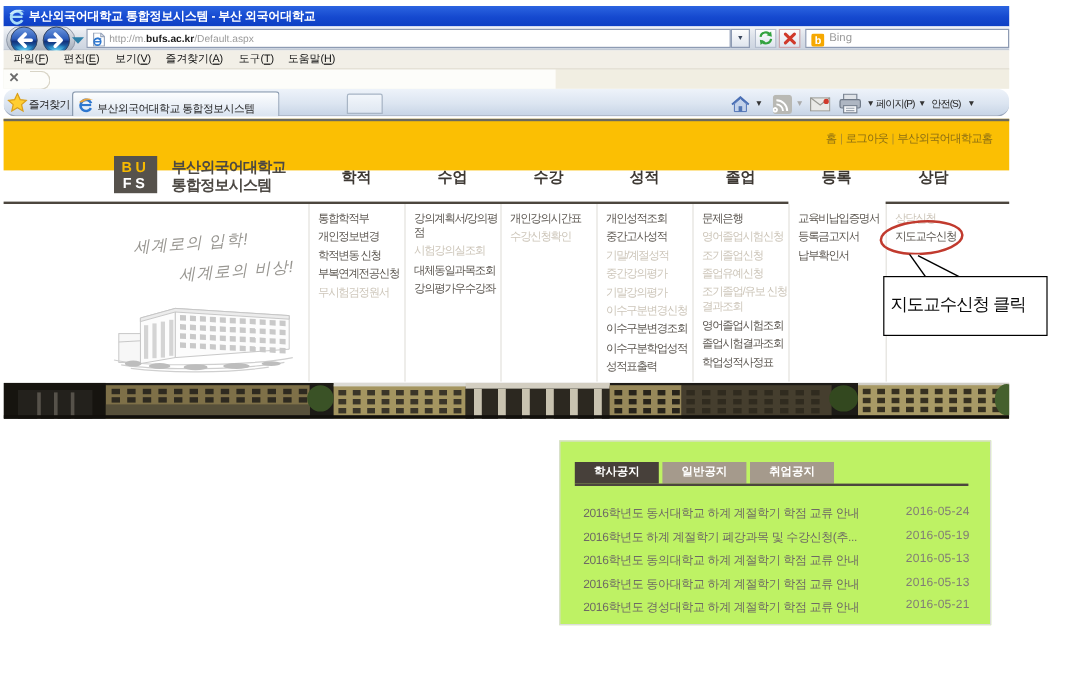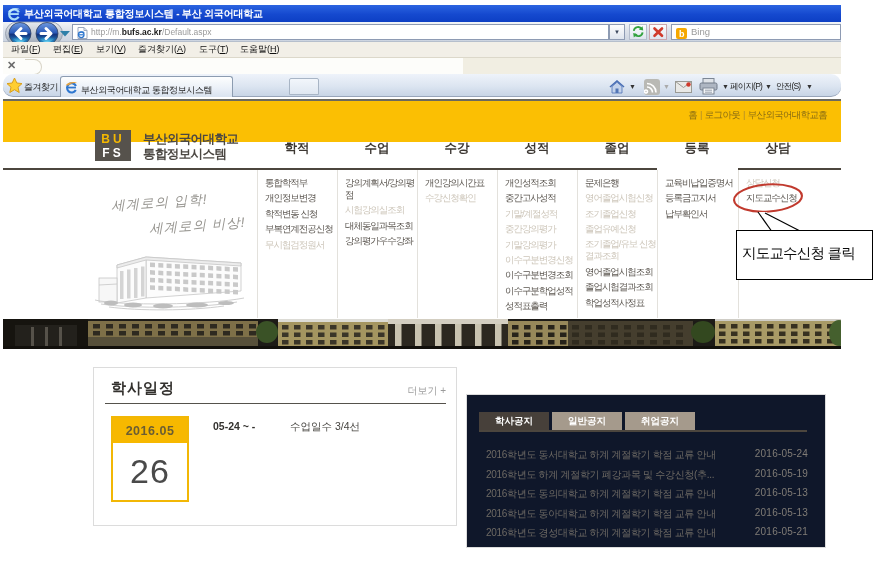--- a/index.html
+++ b/index.html
@@ -67,21 +67,21 @@
   
   #schedbox{left:90px;top:268px;width:362px;height:157px;border:1px solid #dcdcdc;background:#fff;}
   #sched-title{left:17px;top:11px;font-size:15px;font-weight:bold;color:#33312e;letter-spacing:1px;}
   #sched-more{position:absolute;right:10px;top:16px;font-size:10px;color:#9a9a9a;}
   #sched-rule{left:11px;top:35px;width:341px;height:1px;background:#55524c;}
   #cal{left:17px;top:48px;width:78px;height:86px;border:2px solid #f2b705;box-sizing:border-box;background:#fff;}
   #cal-head{height:25px;background:#f7b800;color:#6a5d33;font-size:12.5px;font-weight:bold;text-align:center;line-height:26px;letter-spacing:0.5px;}
   #cal-day{text-align:center;font-size:34px;color:#4a4a4a;line-height:57px;letter-spacing:1px;}
   #sched-date{left:119px;top:52px;font-size:10.5px;font-weight:bold;color:#33312e;}
   #sched-event{left:196px;top:52px;font-size:10.5px;color:#44423e;}
-  #noticebox{left:463px;top:268px;width:358px;height:152px;border:1px solid #dcdcdc;background:#0f172a;margin-top:27px;}
+  #noticebox{left:463px;top:268px;width:358px;height:152px;border:1px solid #dcdcdc;background:#bef264;}
   #ntabs{left:12px;top:17px;height:18px;}
   .ntab{float:left;margin-right:3px;height:18px;line-height:18px;padding:0 16px;font-size:9.5px;font-weight:bold;color:#fff;background:#a59a8c;}
   .ntab.active{background:#47403a;}
   #ntab-rule{left:12px;top:35px;width:328px;height:2px;background:#4c463e;}
   .nrow{position:absolute;left:19px;width:322px;font-size:10px;letter-spacing:-0.3px;color:#6e6a64;white-space:nowrap;}
   .nrow .ndate{position:absolute;right:0;color:#807c76;letter-spacing:0.2px;font-size:10px;}
   
   #annot{left:0;top:0;width:888px;height:578px;pointer-events:none;}
 </style>
 </head>
@@ -533,31 +533,20 @@
   <rect x="12" y="6" width="62" height="24" fill="#23211c"></rect>
   <rect x="28" y="8" width="3" height="22" fill="#56524a"></rect>
         <rect x="42" y="8" width="3" height="22" fill="#56524a"></rect>
         <rect x="56" y="8" width="3" height="22" fill="#56524a"></rect>
   <ellipse cx="264" cy="13" rx="11" ry="11" fill="#3a5226"></ellipse>
   <ellipse cx="700" cy="13" rx="12" ry="11" fill="#33481f"></ellipse>
   <ellipse cx="836" cy="14" rx="10" ry="13" fill="#45602e"></ellipse>
   <rect x="0" y="27" width="838" height="3" fill="#12100c"></rect>
       </svg>
 
-    <div id="schedbox" class="abs">
-      <span id="sched-title" class="abs">학사일정</span>
-      <span id="sched-more">더보기 +</span>
-      <div id="sched-rule" class="abs"></div>
-      <div id="cal" class="abs">
-        <div id="cal-head">2016.05</div>
-        <div id="cal-day">26</div>
-      </div>
-      <span id="sched-date" class="abs">05-24 ~ -</span>
-      <span id="sched-event" class="abs">수업일수 3/4선</span>
-    </div>
 
     <div id="noticebox" class="abs">
       <div id="ntabs" class="abs">
           <div class="ntab active">학사공지</div>
           <div class="ntab ">일반공지</div>
           <div class="ntab ">취업공지</div>
         </div>
       <div id="ntab-rule" class="abs"></div>
       <div id="nlist">
           <div class="nrow" style="top:53px">2016학년도 동서대학교 하계 계절학기 학점 교류 안내<span class="ndate">2016-05-24</span></div>

